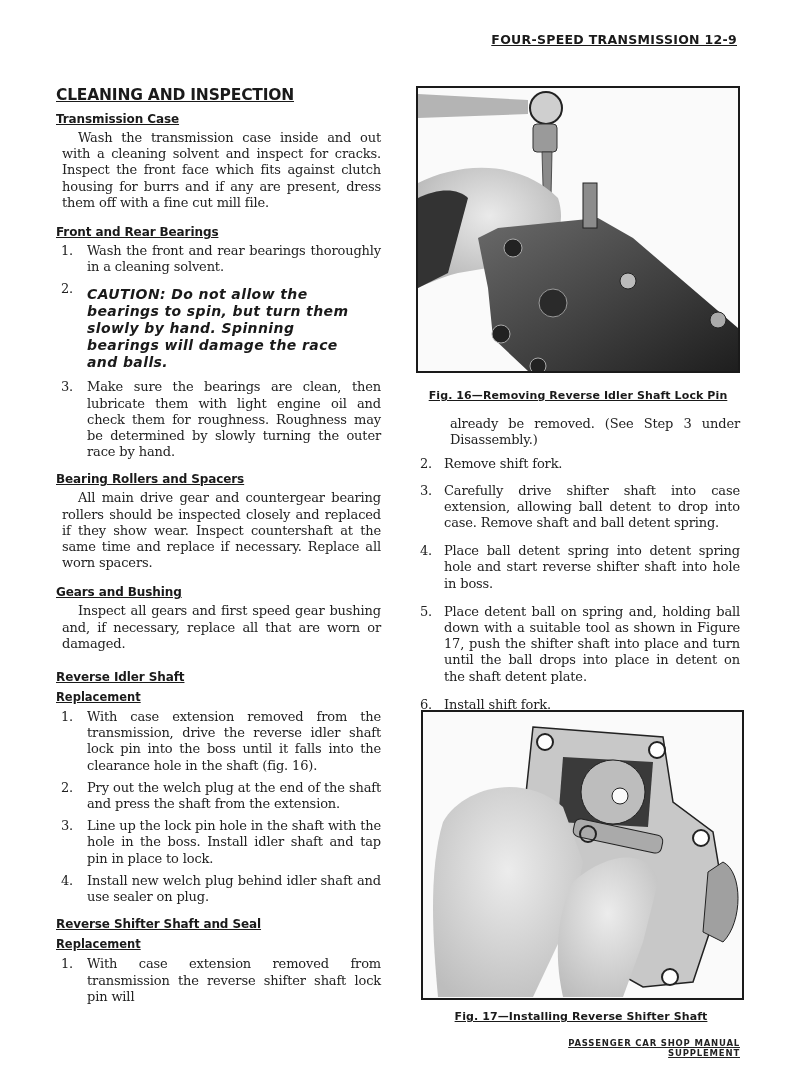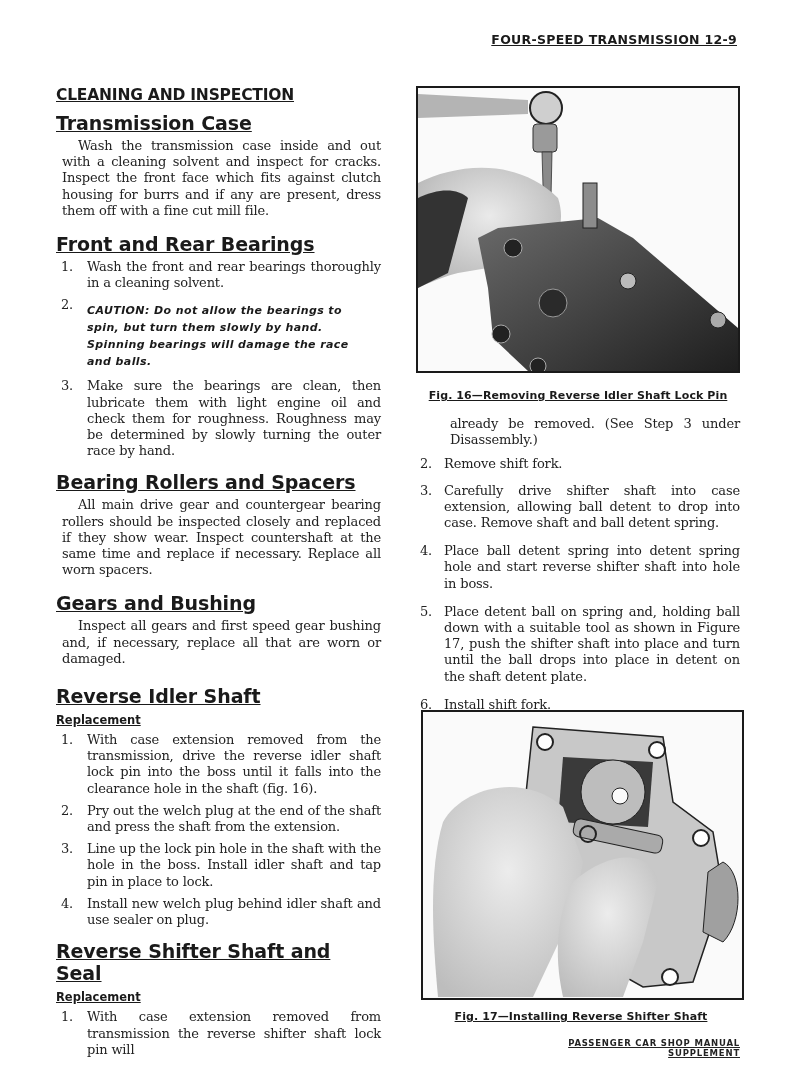--- a/index.html
+++ b/index.html
@@ -8,27 +8,27 @@
     .serif { font-family: "DejaVu Serif", serif; }
     .abs { position: absolute; }
 
     .running-head { left: 400px; top: 32px; width: 337px; text-align: right; font-size: 12.5px; letter-spacing: 0.3px; }
 
     .col { position: absolute; }
     .left-col { left: 56px; top: 86px; width: 325px; }
     .right-col { left: 420px; top: 386px; width: 320px; }
 
     h1.sec { font-size: 15.5px; margin: 0 0 8px 0; letter-spacing: -0.2px; }
-    h2.sub { font-size: 19px; margin: 0 0 4px 0; letter-spacing: -0.1px; }
+    h2.sub { font-size: 12px; margin: 0 0 4px 0; letter-spacing: -0.1px; }
     h3.minor { font-size: 11.5px; margin: 0 0 5px 0; }
     p.body { font-size: 13px; line-height: 16.2px; margin: 0 0 14px 6px; text-align: justify; text-indent: 16px; color: #222; letter-spacing: -0.15px; }
     ol.steps { list-style: none; margin: 0 0 12px 0; padding: 0; }
     ol.steps li { position: relative; padding-left: 31px; font-size: 13px; line-height: 16.2px; margin-bottom: 6px; text-align: justify; color: #222; letter-spacing: -0.15px; }
     ol.steps li .num { position: absolute; left: 5px; top: 0; }
-    .caution { font-family: "DejaVu Sans", sans-serif; font-style: italic; font-weight: bold; font-size: 11px; line-height: 17px; letter-spacing: 0.4px; padding-left: 31px; margin: -1px 0 8px 0; width: 265px; }
+    .caution { font-family: "DejaVu Sans", sans-serif; font-style: italic; font-weight: bold; font-size: 14px; line-height: 17px; letter-spacing: 0.4px; padding-left: 31px; margin: -1px 0 8px 0; width: 265px; }
 
     .figure { position: absolute; border: 2px solid #1a1a1a; background: #fbfbfb; overflow: hidden; }
     .fig16 { left: 416px; top: 86px; width: 320px; height: 283px; }
     .fig17 { left: 421px; top: 710px; width: 319px; height: 286px; }
     .fig-caption { font-size: 11px; text-align: center; letter-spacing: 0.1px; }
     .cap16 { left: 416px; top: 389px; width: 324px; }
     .cap17 { left: 421px; top: 1010px; width: 320px; }
     .footer { left: 500px; top: 1038px; width: 240px; text-align: right; font-size: 8.5px; letter-spacing: 0.8px; font-weight: bold; color: #222; }
   </style>
 </head>

